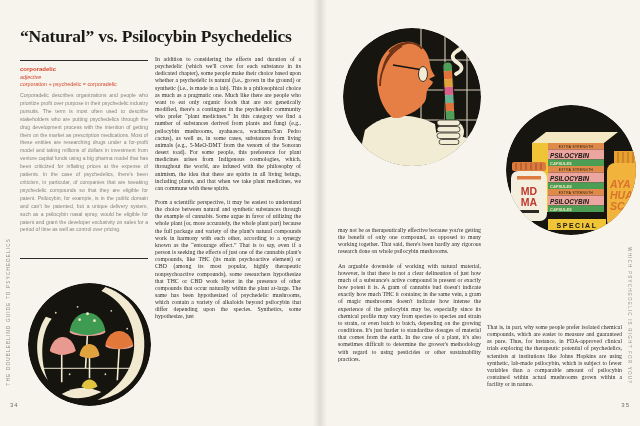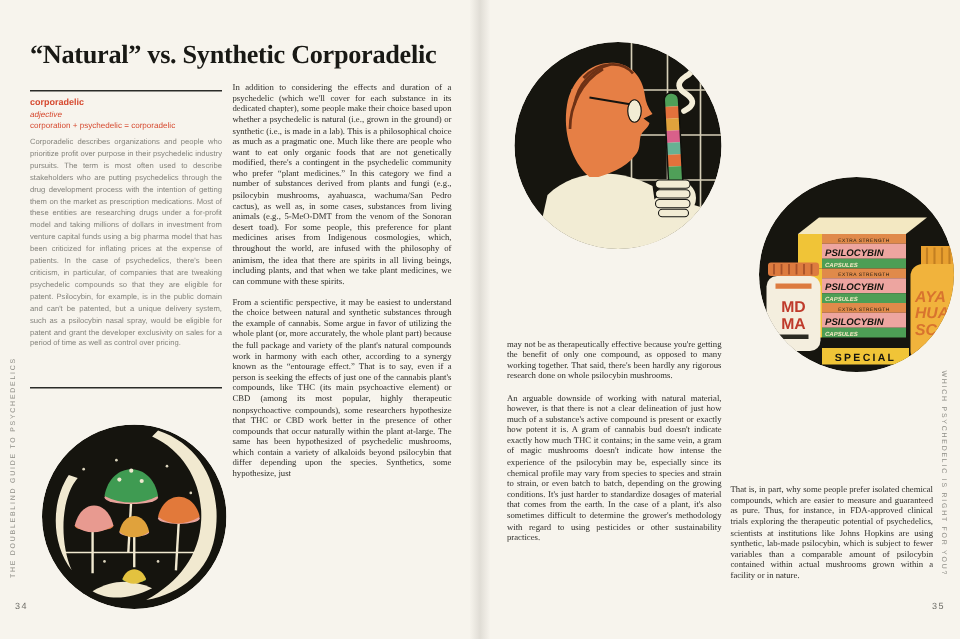--- a/index.html
+++ b/index.html
@@ -29,32 +29,32 @@
   .edge{position:absolute;font-family:"Liberation Sans",sans-serif;font-size:4.6px;
         letter-spacing:1.2px;color:#8f8e87;writing-mode:vertical-rl;white-space:nowrap;}
   .edge-left{left:6px;top:238px;transform:rotate(180deg);}
   .edge-right{right:8px;top:247px;}
   .pagenum{position:absolute;font-family:"Liberation Sans",sans-serif;font-size:6px;
            letter-spacing:1px;color:#6f6e68;}
   .pn-left{left:10px;top:402px;}
   .pn-right{right:10px;top:402px;}
   .ill{position:absolute;}
   .ill-lab{left:343px;top:28px;width:138px;height:138px;}
-  .ill-products{left:506px;top:118px;width:130px;height:130px;}
+  .ill-products{left:506px;top:105px;width:130px;height:130px;}
   .ill-mushrooms{left:28px;top:283px;width:123px;height:123px;}
   svg{display:block;}
   .svg-sans{font-family:"Liberation Sans",sans-serif;}
 </style>
 </head>
 <body>
 
 <div class="spread">
 
   <div>
-    <div class="title">“Natural” vs. Synthetic Corporadelic</div>
+    <div class="title">“Natural” vs. Psilocybin Psychedelics</div>
 
     <div class="rule rule1"></div>
     <div class="def-term">corporadelic</div>
     <div class="def-pos">adjective</div>
     <div class="def-formula">corporation + psychedelic = corporadelic</div>
     <div class="def-body">Corporadelic describes organizations and people who prioritize profit over purpose in their psychedelic industry pursuits. The term is most often used to describe stakeholders who are putting psychedelics through the drug development process with the intention of getting them on the market as prescription medications. Most of these entities are researching drugs under a for-profit model and taking millions of dollars in investment from venture capital funds using a big pharma model that has been criticized for inflating prices at the expense of patients. In the case of psychedelics, there's been criticism, in particular, of companies that are tweaking psychedelic compounds so that they are eligible for patent. Psilocybin, for example, is in the public domain and can't be patented, but a unique delivery system, such as a psilocybin nasal spray, would be eligible for patent and grant the developer exclusivity on sales for a period of time as well as control over pricing.</div>
     <div class="rule rule2"></div>
 
     <div class="article colL2">
       <p>In addition to considering the effects and duration of a psychedelic (which we'll cover for each substance in its dedicated chapter), some people make their choice based upon whether a psychedelic is natural (i.e., grown in the ground) or synthetic (i.e., is made in a lab). This is a philosophical choice as much as a pragmatic one. Much like there are people who want to eat only organic foods that are not genetically modified, there's a contingent in the psychedelic community who prefer “plant medicines.” In this category we find a number of substances derived from plants and fungi (e.g., psilocybin mushrooms, ayahuasca, wachuma/San Pedro cactus), as well as, in some cases, substances from living animals (e.g., 5-MeO-DMT from the venom of the Sonoran desert toad). For some people, this preference for plant medicines arises from Indigenous cosmologies, which, throughout the world, are infused with the philosophy of animism, the idea that there are spirits in all living beings, including plants, and that when we take plant medicines, we can commune with these spirits.</p>

